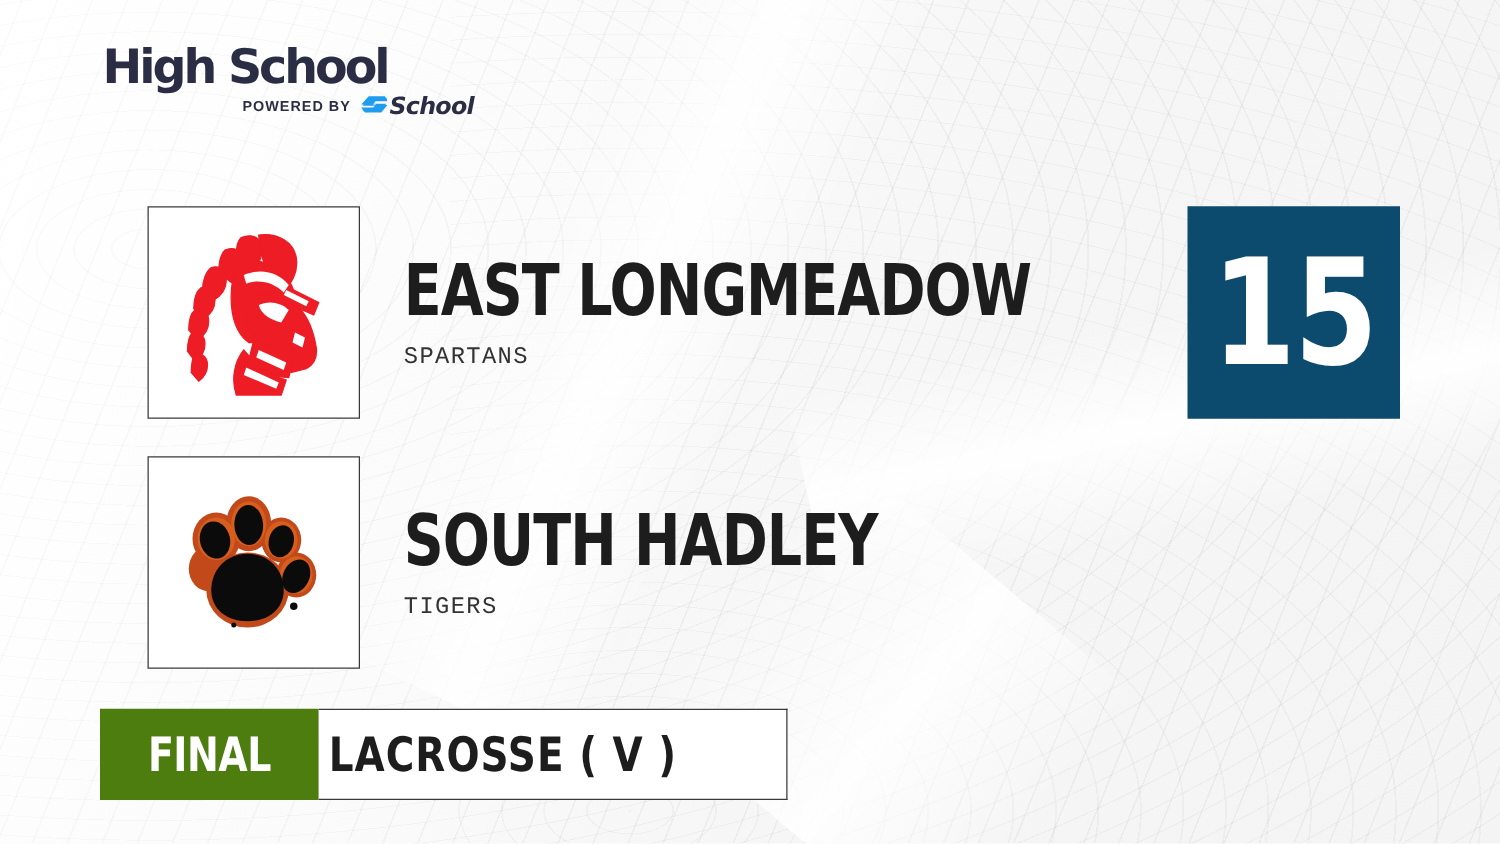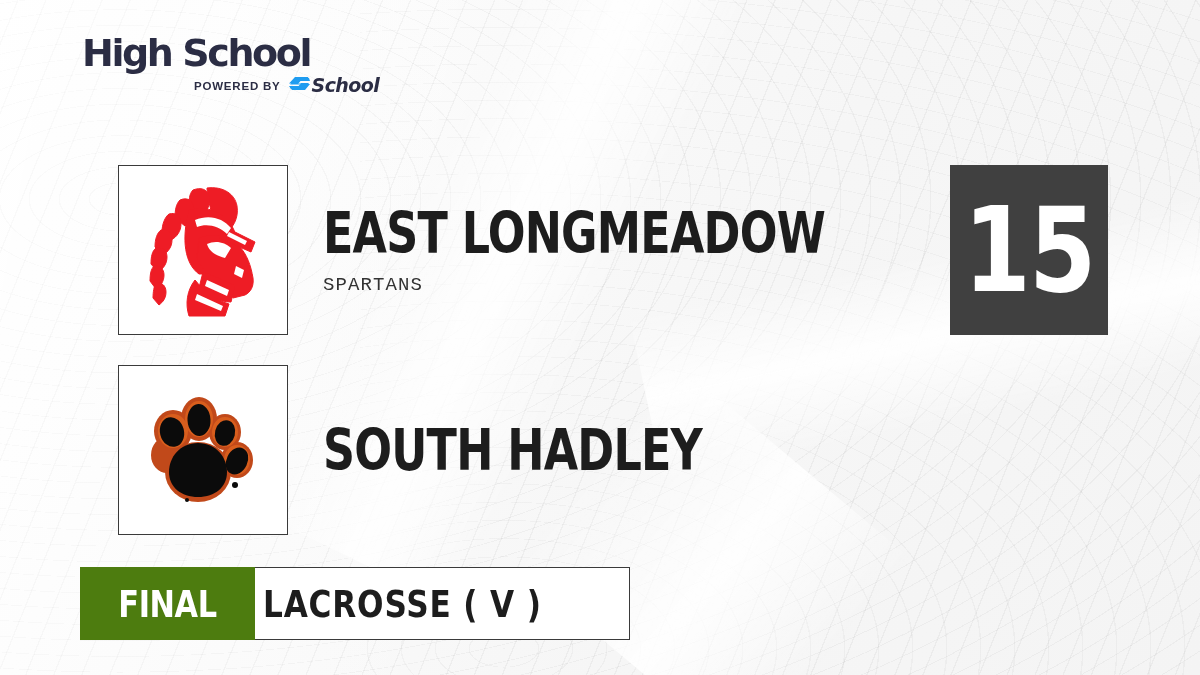--- a/index.html
+++ b/index.html
@@ -191,23 +191,23 @@
     font-weight: 400;
     font-size: 19px;
     letter-spacing: 1.1px;
     color: #333333;
   }
 
   
   .score-box {
     position: absolute;
     left: 950px;
-    width: 158px;
+    width: 170px;
     height: 170px;
-    background: #404040;
+    background: #0c4a6e;
     display: flex;
     align-items: center;
     justify-content: center;
   }
   .score-box-1 { top: 165px; }
   .score-box-2 { top: 365px; }
   .score-value {
     font-family: "DejaVu Sans", sans-serif;
     font-weight: 700;
     font-size: 118px;
@@ -380,20 +380,21 @@
         </g>
 
         <g fill="#0b0b0b">
           <circle cx="92" cy="98" r="3"></circle>
           <circle cx="44" cy="113" r="2"></circle>
         </g>
       </svg>
     </div>
     <div class="team-text">
       <div class="team-name">SOUTH HADLEY</div>
+      <div class="team-mascot">TIGERS</div>
     </div>
   </div>
 
   <div class="score-box score-box-1">
     <span class="score-value">15</span>
   </div>
 
   <div class="status-bar">
     <div class="status-final">
       <span>FINAL</span>

